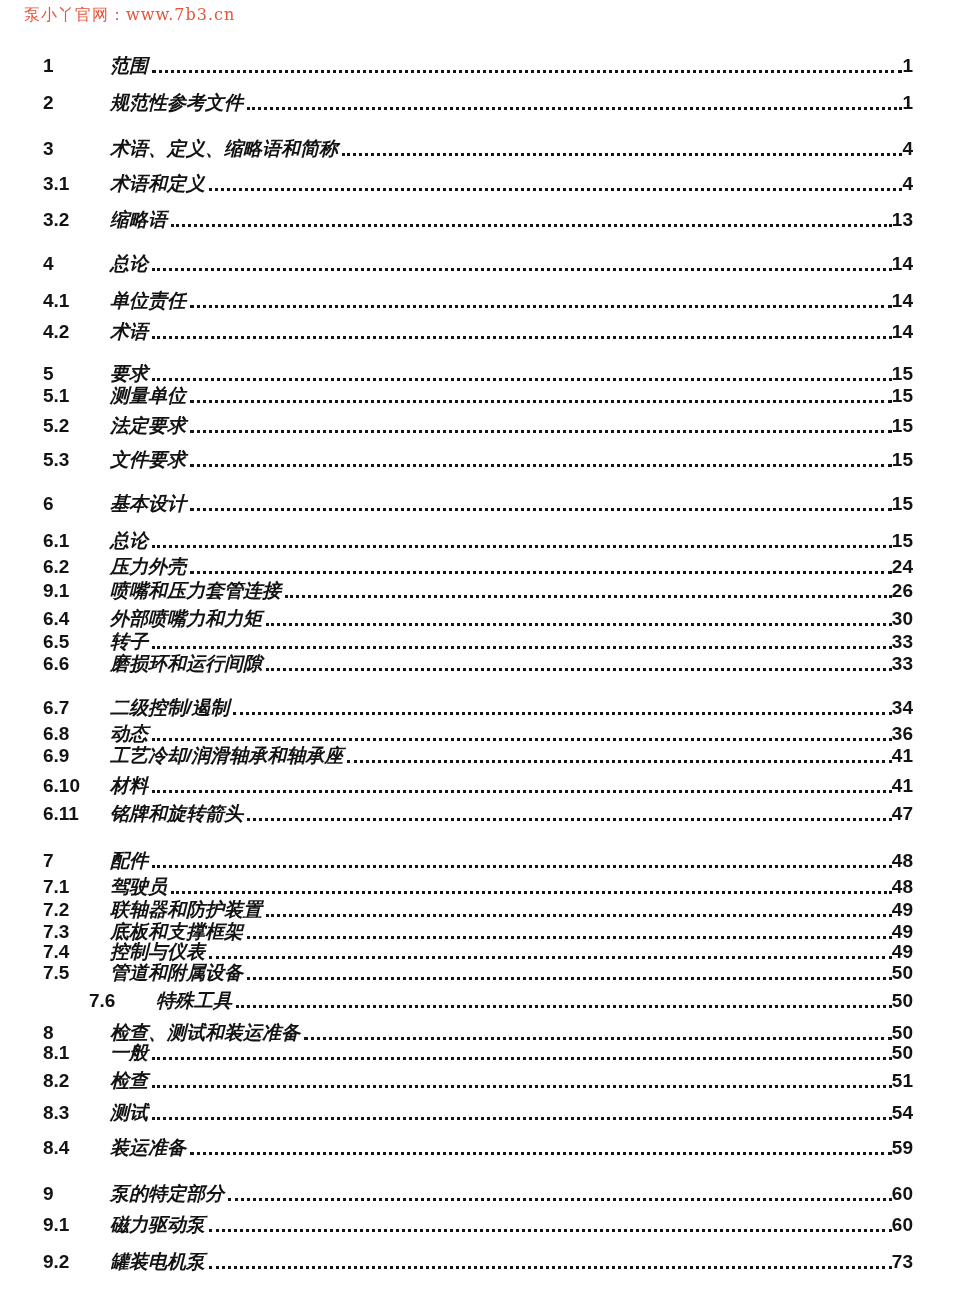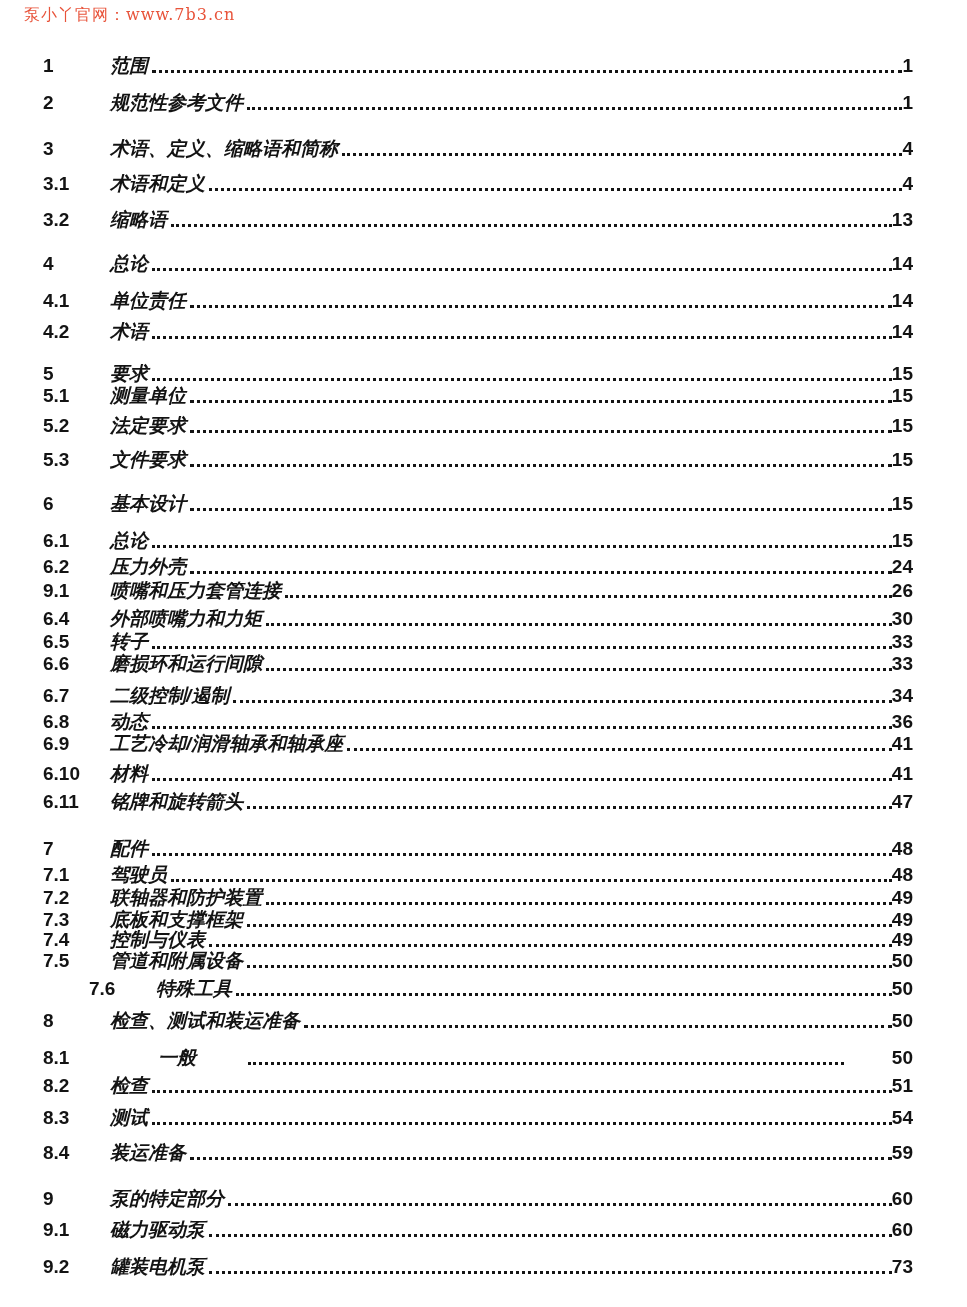--- a/index.html
+++ b/index.html
@@ -171,21 +171,21 @@
       <span class="toc-title">转子</span>
       <span class="toc-leader"></span>
       <span class="toc-page">33</span>
     </div>
     <div class="toc-row" style="margin-top: 2px;">
       <span class="toc-num">6.6</span>
       <span class="toc-title">磨损环和运行间隙</span>
       <span class="toc-leader"></span>
       <span class="toc-page">33</span>
     </div>
-    <div class="toc-row" style="margin-top: 12px;">
+    <div class="toc-row" style="margin-top: 24px;">
       <span class="toc-num">6.7</span>
       <span class="toc-title">二级控制/遏制</span>
       <span class="toc-leader"></span>
       <span class="toc-page">34</span>
     </div>
     <div class="toc-row" style="margin-top: 6px;">
       <span class="toc-num">6.8</span>
       <span class="toc-title">动态</span>
       <span class="toc-leader"></span>
       <span class="toc-page">36</span>
@@ -249,21 +249,21 @@
       <span class="toc-title">特殊工具</span>
       <span class="toc-leader"></span>
       <span class="toc-page">50</span>
     </div>
     <div class="toc-row" style="margin-top: 12px;">
       <span class="toc-num">8</span>
       <span class="toc-title">检查、测试和装运准备</span>
       <span class="toc-leader"></span>
       <span class="toc-page">50</span>
     </div>
-    <div class="toc-row" style="margin-top: 17px; gap: 48px;">
+    <div class="toc-row" style="margin-top: 0;">
       <span class="toc-num">8.1</span>
       <span class="toc-title">一般</span>
       <span class="toc-leader"></span>
       <span class="toc-page">50</span>
     </div>
     <div class="toc-row" style="margin-top: 8px;">
       <span class="toc-num">8.2</span>
       <span class="toc-title">检查</span>
       <span class="toc-leader"></span>
       <span class="toc-page">51</span>

